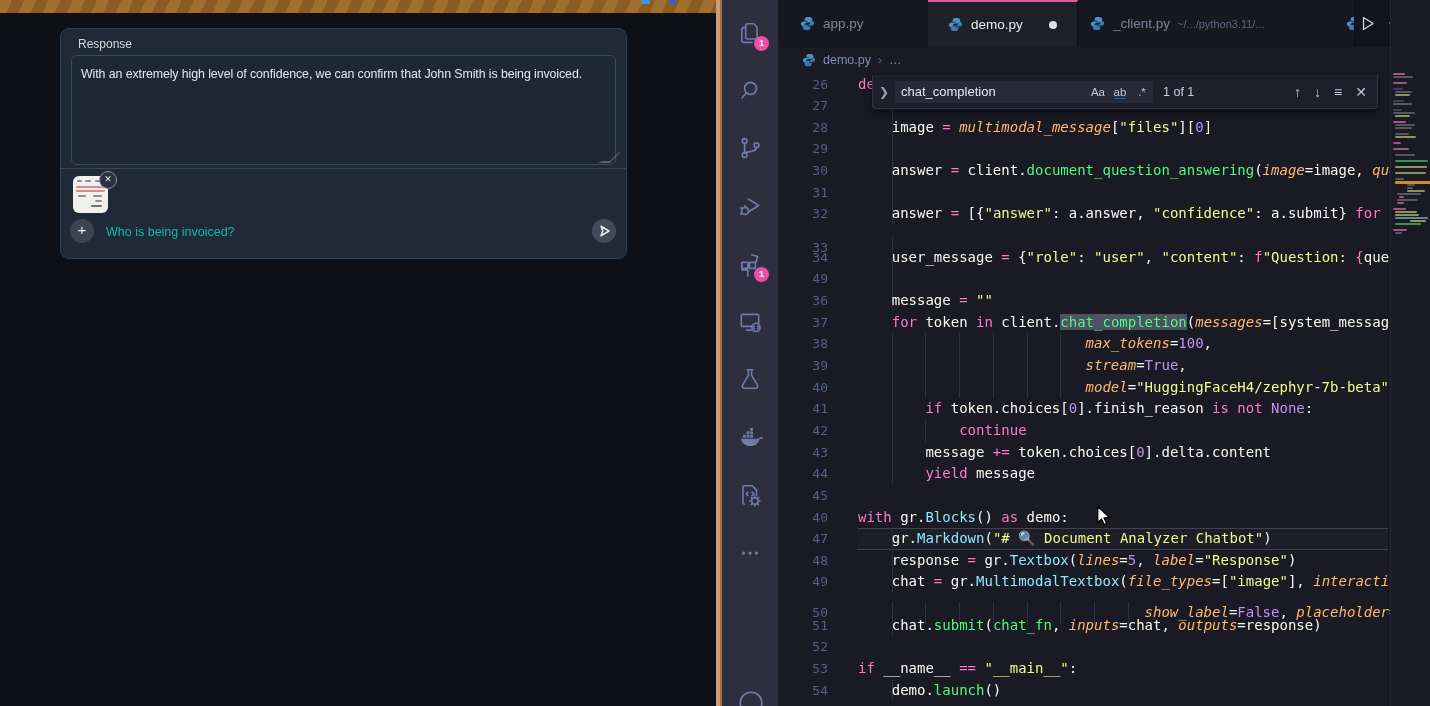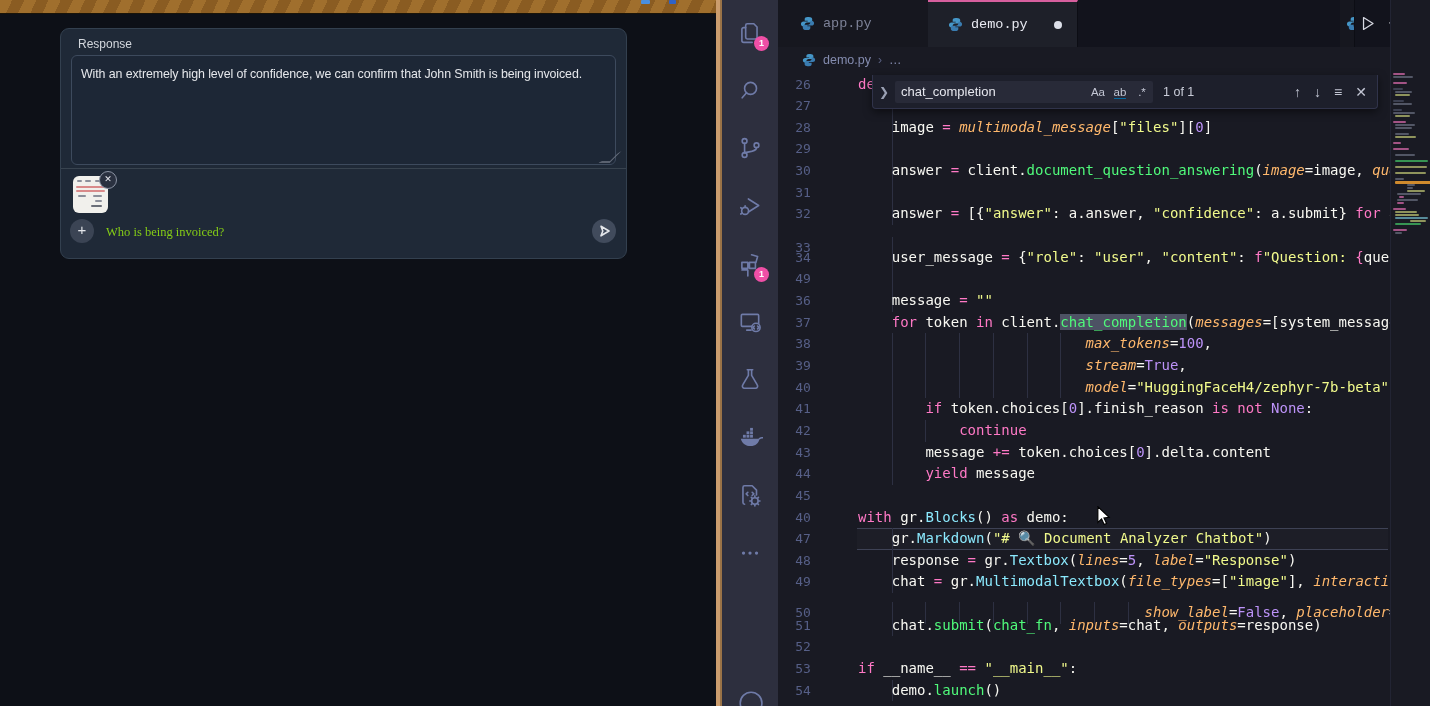--- a/index.html
+++ b/index.html
@@ -26,56 +26,56 @@
   #gr-thumb{position:absolute;left:12px;top:147px;width:35px;height:37px;background:#f1f0ec;
     border-radius:6px;overflow:hidden;}
   .doc-mark{position:absolute;background:#8b8f9a;height:2px;border-radius:1px;}
   .doc-red{position:absolute;background:#d98a8a;height:2px;border-radius:1px;}
   #gr-thumb-close{position:absolute;left:38px;top:142px;width:16px;height:16px;border-radius:50%;
     background:#2a3140;border:1px solid #8b93a3;color:#e8eaf0;font-size:9px;line-height:14px;
     text-align:center;cursor:pointer;}
   #gr-plus{position:absolute;left:9px;top:190px;width:24px;height:24px;border-radius:50%;
     background:#3b4454;color:#e5e7eb;font-size:15px;line-height:22px;text-align:center;cursor:pointer;}
   #gr-msg{position:absolute;left:43px;top:190px;width:420px;height:24px;border:none;background:transparent;
-    color:#84cc16;font-family:Liberation Serif, serif;font-size:12.5px;outline:none;}
+    color:#14b8a6;font-family:Liberation Sans, sans-serif;font-size:12.5px;outline:none;}
   #gr-send{position:absolute;left:531px;top:190px;width:24px;height:24px;border-radius:50%;
     background:#414b5c;cursor:pointer;}
   
   #edge-strip{position:absolute;left:716px;top:0;width:6px;height:706px;
     background:linear-gradient(90deg,#cb9d6e 0 4px,#9a7347 4px 6px);}
   
   #vscode{position:absolute;left:722px;top:0;width:708px;height:706px;background:#191a23;}
   #activity-bar{position:absolute;left:0;top:0;width:56px;height:706px;background:#2d2f3e;}
   .ab-item{position:absolute;left:15px;width:26px;height:26px;cursor:pointer;}
   .ab-item svg{stroke:#6f7ba8;fill:none;stroke-width:1.5;stroke-linecap:round;stroke-linejoin:round;}
   .ab-badge{position:absolute;right:-6px;bottom:-5px;width:15px;height:15px;border-radius:50%;
     background:#ef4fa6;color:#fff;font-size:9px;line-height:15px;text-align:center;font-weight:bold;}
   #editor{position:absolute;left:56px;top:0;width:652px;height:706px;background:#191a23;}
   
-  #tabbar{position:absolute;left:0;top:0;width:652px;height:47px;background:#12131c;font-family:Liberation Mono, monospace;}
+  #tabbar{position:absolute;left:0;top:0;width:652px;height:47px;background:#12131c;}
   .tab{position:absolute;top:0;height:47px;background:#16171f;border-right:1px solid #0c0d14;
     display:flex;align-items:center;cursor:pointer;}
   .tab .tlabel{font-size:13.5px;color:#7d8298;margin-left:8px;}
   .tab .tdesc{font-size:11px;color:#5e6480;margin-left:7px;}
   .tab.active{background:#1e2029;border-top:2.5px solid #d75f9e;box-sizing:border-box;}
   .tab.active .tlabel{color:#e9eaf2;}
   .mod-dot{width:8px;height:8px;border-radius:50%;background:#dcdfe8;margin-left:26px;}
   .pyicon{width:15px;height:15px;flex:none;}
   #tab-actions{position:absolute;right:4px;top:0;height:47px;display:flex;align-items:center;gap:10px;}
   .act-icon{cursor:pointer;display:block;}
   
   #breadcrumb{position:absolute;left:0;top:47px;width:652px;height:25px;display:flex;
     align-items:center;background:#191a23;}
   #breadcrumb .bc-file{font-size:12.5px;color:#848caf;margin-left:7px;cursor:pointer;}
   #breadcrumb .bc-sep{font-size:12px;color:#596080;margin:0 7px;}
   #breadcrumb .bc-more{font-size:12.5px;color:#848caf;cursor:pointer;}
   
   #code-lines{position:absolute;left:0;top:0;width:612px;height:706px;overflow:hidden;z-index:1;}
   .crow{position:absolute;left:0;width:612px;height:21.65px;}
-  .ln{position:absolute;left:0;top:0;width:50px;text-align:center;color:#565f87;
+  .ln{position:absolute;left:0;top:0;width:50px;text-align:right;color:#565f87;
       font:13px/21.65px "DejaVu Sans Mono",monospace;cursor:pointer;}
   .lc{position:absolute;left:80px;top:0;white-space:pre;
       font:14px/21.65px "DejaVu Sans Mono",monospace;color:#f8f8f2;}
   .guide{position:absolute;top:0;bottom:0;width:1px;background:#2d3042;}
   .curbox{position:absolute;left:79px;width:531px;top:0;bottom:0;
       border-top:1px solid #3e4255;border-bottom:1px solid #3e4255;background:rgba(255,255,255,.02);}
   .tk-fg{color:#f8f8f2}.tk-pink{color:#ff79c6}.tk-green{color:#50fa7b}
   .tk-yellow{color:#f1fa8c}.tk-purple{color:#bd93f9}.tk-cyan{color:#8be9fd}
   .tk-orange{color:#ffb86c;font-style:italic}
   .tk-match{color:#50fa7b;background:#4d5264;}
@@ -474,20 +474,28 @@
           <span class="tlabel">app.py</span>
         </div>
         <div class="tab active" style="left:150px;width:150px;">
           <svg class="pyicon" style="margin-left:20px" viewBox="0 0 16 16">
               <path d="M8 1C6 1 5 1.9 5 3.2V5h3.2v.8H3.6C2.1 5.8 1 6.9 1 8.4S2.1 11 3.6 11H5V9.3C5 7.9 6.1 6.8 7.5 6.8H11c1.1 0 2-.9 2-2V3.2C13 1.9 11.5 1 9.5 1H8Z" fill="#4596c7"></path>
               <path d="M8 15c2 0 3-.9 3-2.2V11H7.8v-.8h4.6c1.5 0 2.6-1.1 2.6-2.6S13.9 5 12.4 5H11v1.7C11 8.1 9.9 9.2 8.5 9.2H5c-1.1 0-2 .9-2 2v1.6C3 14.1 4.5 15 6.5 15H8Z" fill="#3a7cb0"></path>
             </svg>
           <span class="tlabel">demo.py</span>
           <span class="mod-dot"></span>
         </div>
+        <div class="tab" style="left:300px;width:262px;">
+          <svg class="pyicon" style="margin-left:12px" viewBox="0 0 16 16">
+              <path d="M8 1C6 1 5 1.9 5 3.2V5h3.2v.8H3.6C2.1 5.8 1 6.9 1 8.4S2.1 11 3.6 11H5V9.3C5 7.9 6.1 6.8 7.5 6.8H11c1.1 0 2-.9 2-2V3.2C13 1.9 11.5 1 9.5 1H8Z" fill="#4596c7"></path>
+              <path d="M8 15c2 0 3-.9 3-2.2V11H7.8v-.8h4.6c1.5 0 2.6-1.1 2.6-2.6S13.9 5 12.4 5H11v1.7C11 8.1 9.9 9.2 8.5 9.2H5c-1.1 0-2 .9-2 2v1.6C3 14.1 4.5 15 6.5 15H8Z" fill="#3a7cb0"></path>
+            </svg>
+          <span class="tlabel">_client.py</span>
+          <span class="tdesc">~/.../python3.11/...</span>
+        </div>
         <div class="tab" style="left:562px;width:14px;overflow:hidden;">
           <svg class="pyicon" style="margin-left:6px" viewBox="0 0 16 16">
               <path d="M8 1C6 1 5 1.9 5 3.2V5h3.2v.8H3.6C2.1 5.8 1 6.9 1 8.4S2.1 11 3.6 11H5V9.3C5 7.9 6.1 6.8 7.5 6.8H11c1.1 0 2-.9 2-2V3.2C13 1.9 11.5 1 9.5 1H8Z" fill="#4596c7"></path>
               <path d="M8 15c2 0 3-.9 3-2.2V11H7.8v-.8h4.6c1.5 0 2.6-1.1 2.6-2.6S13.9 5 12.4 5H11v1.7C11 8.1 9.9 9.2 8.5 9.2H5c-1.1 0-2 .9-2 2v1.6C3 14.1 4.5 15 6.5 15H8Z" fill="#3a7cb0"></path>
             </svg>
         </div>
         <div id="tab-actions">
           <svg class="act-icon" width="19" height="19" viewBox="0 0 24 24">
               <path d="M7 4.5 19 12 7 19.5Z" fill="none" stroke="#d7d9e2" stroke-width="1.6" stroke-linejoin="round"></path>
             </svg>

